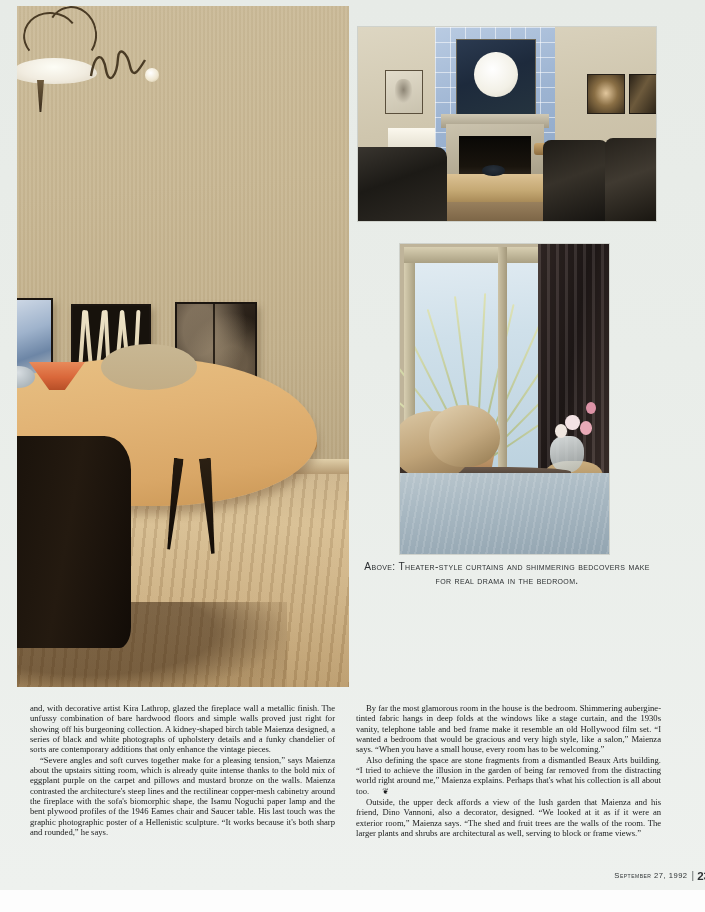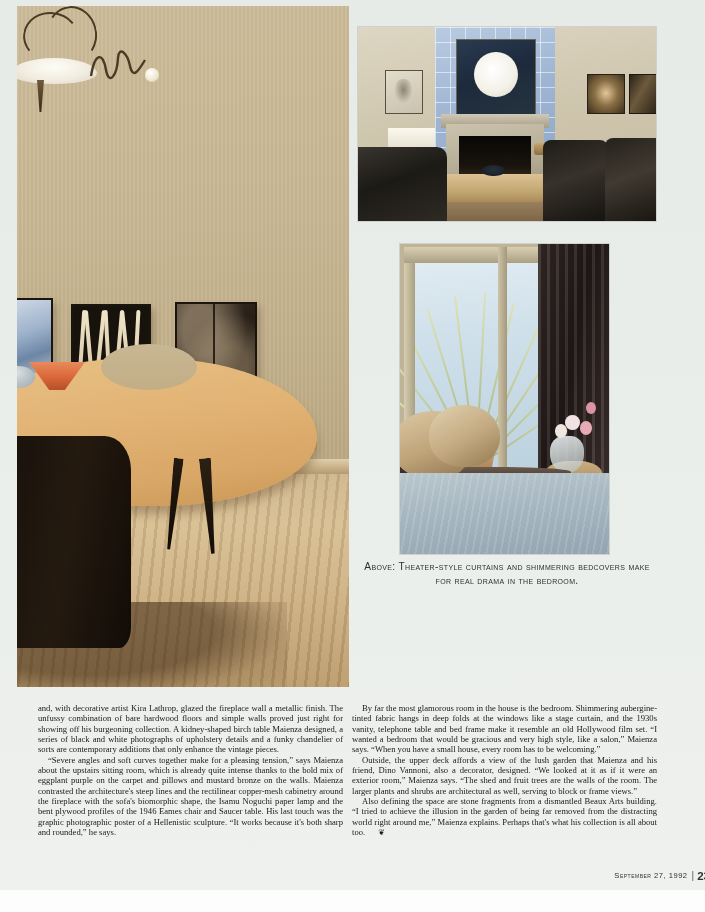--- a/index.html
+++ b/index.html
@@ -382,25 +382,25 @@
     line-height:13.6px;
     font-variant: small-caps;
   }
   .caption-block{ margin-bottom: 11px; }
   .caption-block:last-child{ margin-bottom:8px; }
   .caption-block .lead{ }
 
   
   .body-cols{
     position:absolute;
-    left: 38px;
+    left: 30px;
     top: 703px;
     width: 632px;
     display:flex;
-    gap: 9px;
+    gap: 21px;
   }
   .col{
     width: 305px;
     font-family:"Liberation Serif", serif;
     font-size:8.6px;
     line-height:10.35px;
     color:#18191a;
     text-align: justify;
     -webkit-hyphens:auto;
     hyphens:auto;
@@ -562,21 +562,21 @@
     </div>
   </div>
 
   <div class="body-cols">
     <div class="col">
       <p class="noindent">and, with decorative artist Kira Lathrop, glazed the fireplace wall a metallic finish. The unfussy combination of bare hardwood floors and simple walls proved just right for showing off his burgeoning collection. A kidney-shaped birch table Maienza designed, a series of black and white photographs of upholstery details and a funky chandelier of sorts are contemporary additions that only enhance the vintage pieces.</p>
       <p>“Severe angles and soft curves together make for a pleasing tension,” says Maienza about the upstairs sitting room, which is already quite intense thanks to the bold mix of eggplant purple on the carpet and pillows and mustard bronze on the walls. Maienza contrasted the architecture's steep lines and the rectilinear copper-mesh cabinetry around the fireplace with the sofa's biomorphic shape, the Isamu Noguchi paper lamp and the bent plywood profiles of the 1946 Eames chair and Saucer table. His last touch was the graphic photographic poster of a Hellenistic sculpture. “It works because it's both sharp and rounded,” he says.</p>
     </div>
     <div class="col">
       <p>By far the most glamorous room in the house is the bedroom. Shimmering aubergine-tinted fabric hangs in deep folds at the windows like a stage curtain, and the 1930s vanity, telephone table and bed frame make it resemble an old Hollywood film set. “I wanted a bedroom that would be gracious and very high style, like a salon,” Maienza says. “When you have a small house, every room has to be welcoming.”</p>
+      <p><span>Also defining the space are stone fragments from a dismantled Beaux Arts building. “I tried to achieve the illusion in the garden of being far removed from the distracting world right around me,” Maienza explains. Perhaps that's what his collection is all about too.</span><span class="leaf">❦</span></p>
       <p>Outside, the upper deck affords a view of the lush garden that Maienza and his friend, Dino Vannoni, also a decorator, designed. “We looked at it as if it were an exterior room,” Maienza says. “The shed and fruit trees are the walls of the room. The larger plants and shrubs are architectural as well, serving to block or frame views.”</p>
-      <p><span>Also defining the space are stone fragments from a dismantled Beaux Arts building. “I tried to achieve the illusion in the garden of being far removed from the distracting world right around me,” Maienza explains. Perhaps that's what his collection is all about too.</span><span class="leaf">❦</span></p>
     </div>
   </div>
 
   <div class="footer">
     <span class="date">September 27, 1992</span><span class="bar">|</span><span class="pageno">23</span>
   </div>
 </div>
 
 </body></html>

